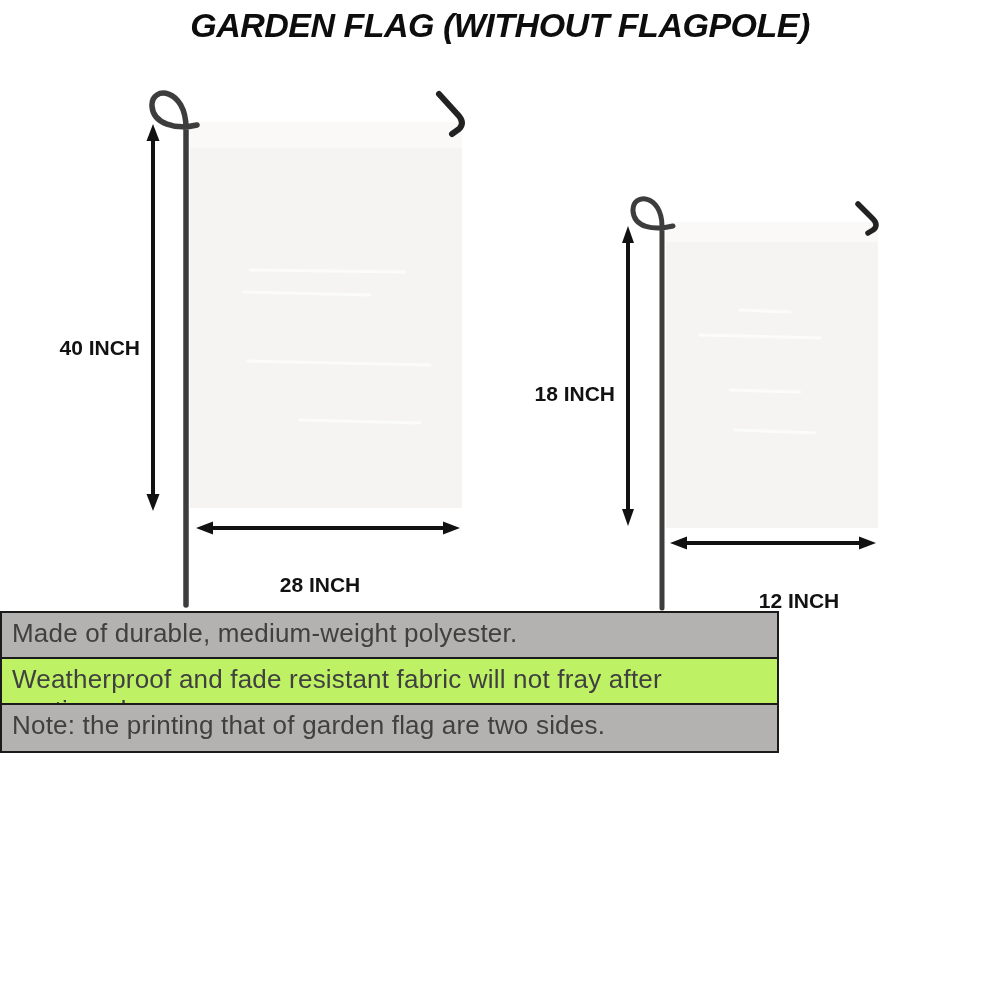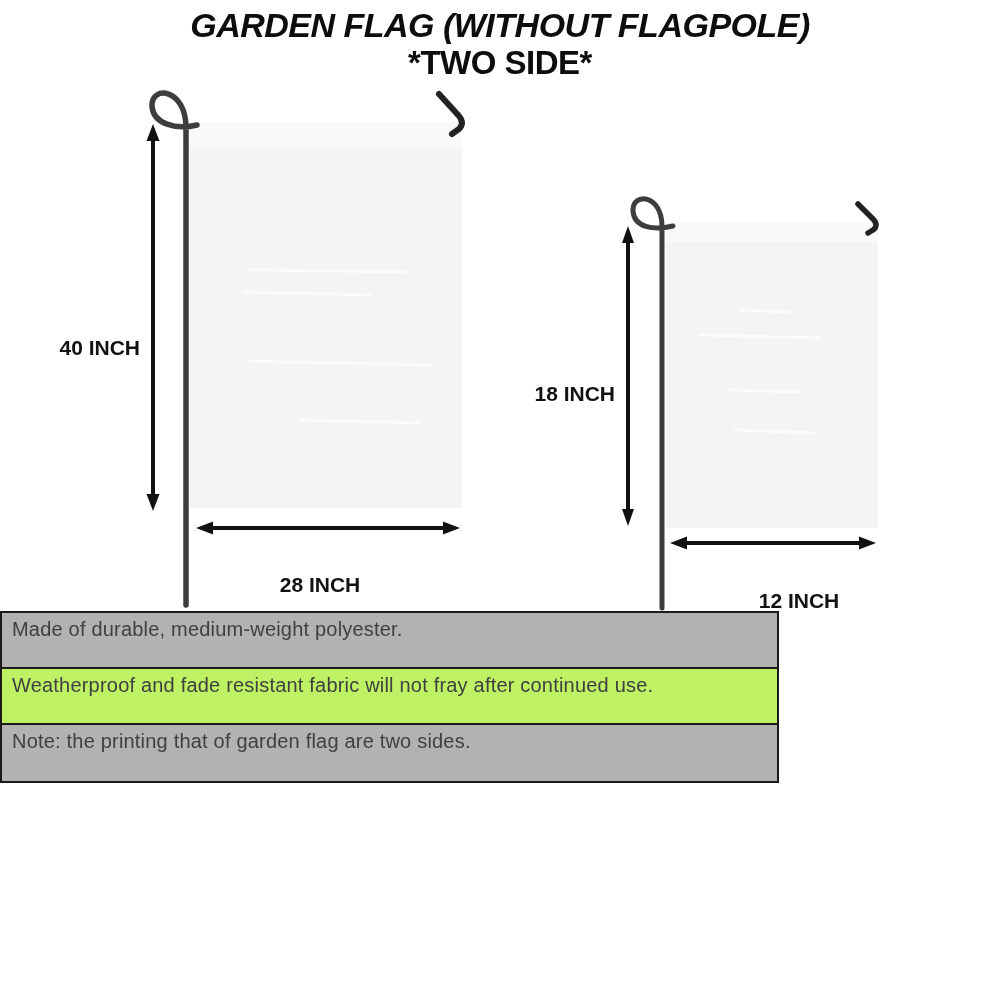--- a/index.html
+++ b/index.html
@@ -49,39 +49,38 @@
   .label-18 { left: 505px; top: 342px; width: 110px; text-align: right; }
   .label-12 { left: 699px; top: 549px; width: 200px; text-align: center; }
   .spec-table {
     position: absolute;
     left: 0; top: 611px;
     width: 779px;
     border: 2px solid #1b1b1b;
     background: #ffffff;
   }
   .spec-row {
-    height: 56px;
+    height: 46px;
     border-bottom: 2px solid #1b1b1b;
     padding: 5px 10px;
-    font-size: 20px;
+    font-size: 26px;
     color: #404040;
     letter-spacing: 0.2px;
     overflow: hidden;
   }
   .spec-row:last-child { border-bottom: none; }
   .spec-row.shaded { background: #b4b1b1; }
   .spec-row.plain { background: #bef264; }
 </style>
 </head>
 <body>
 
 <div class="canvas">
 
   <div class="title-line1">GARDEN FLAG (WITHOUT FLAGPOLE)</div>
-  <div class="title-line2">*TWO SIDE*</div>
 
   <svg class="diagram-svg" viewBox="0 0 1000 1000">
 
     <g>
       <rect x="190" y="122" width="272" height="386" fill="#f5f4f3"></rect>
       <rect x="190" y="122" width="272" height="26" fill="#faf9f8"></rect>
       <g stroke="#fbfbfa" stroke-width="3" stroke-linecap="round">
         <line x1="250" y1="270" x2="405" y2="272"></line>
         <line x1="243" y1="292" x2="370" y2="295"></line>
         <line x1="248" y1="361" x2="430" y2="365"></line>

